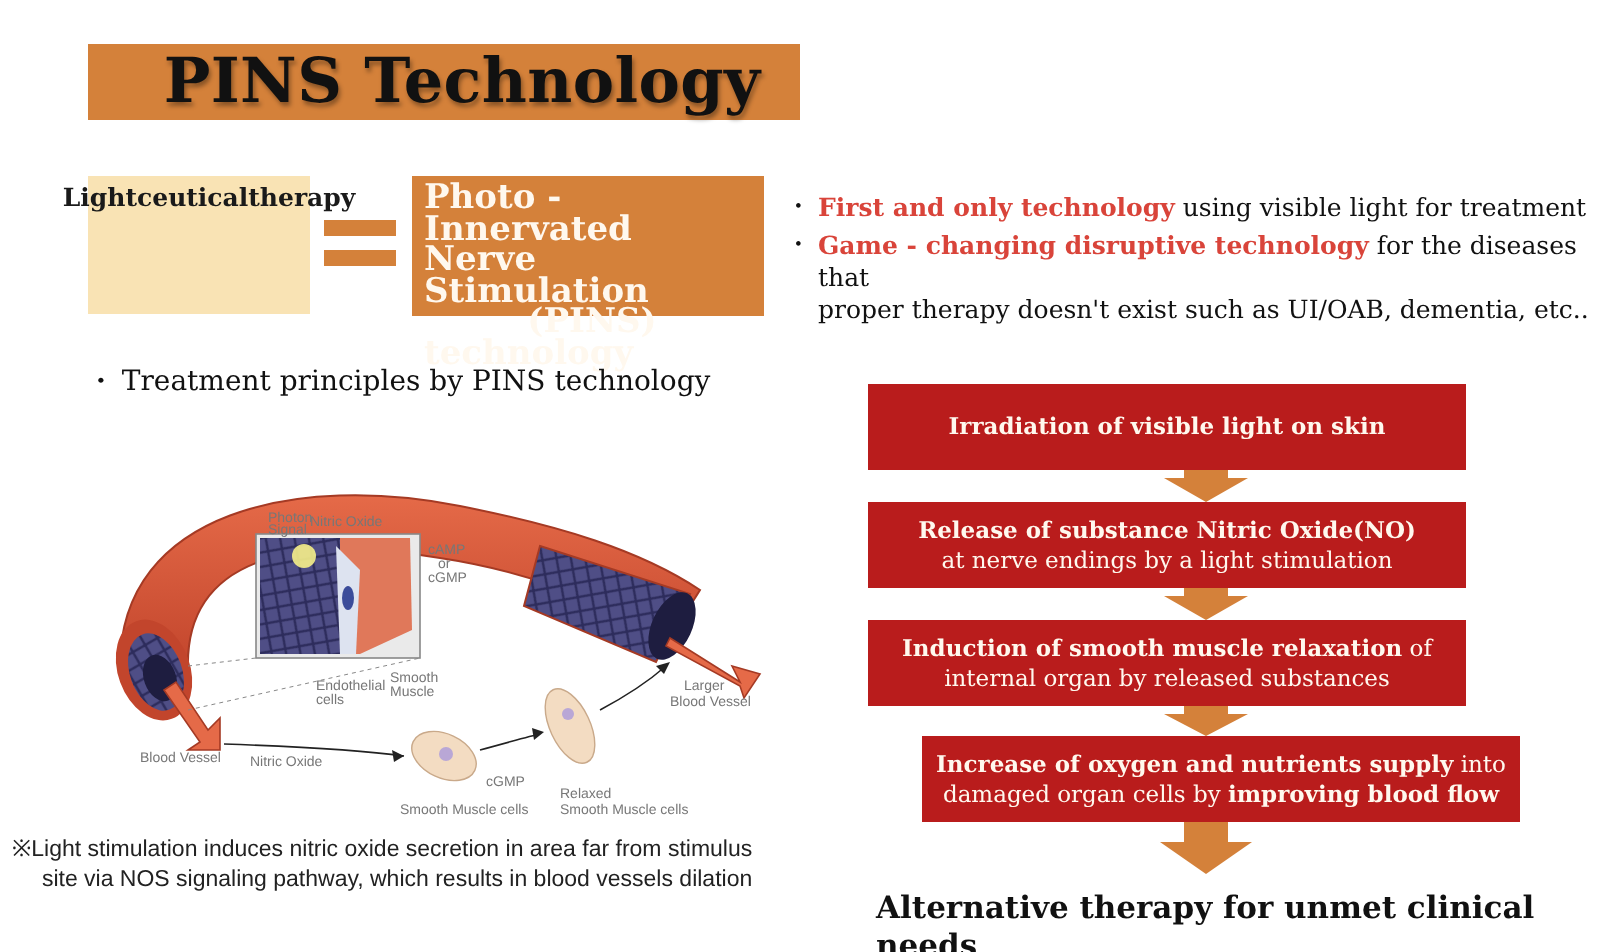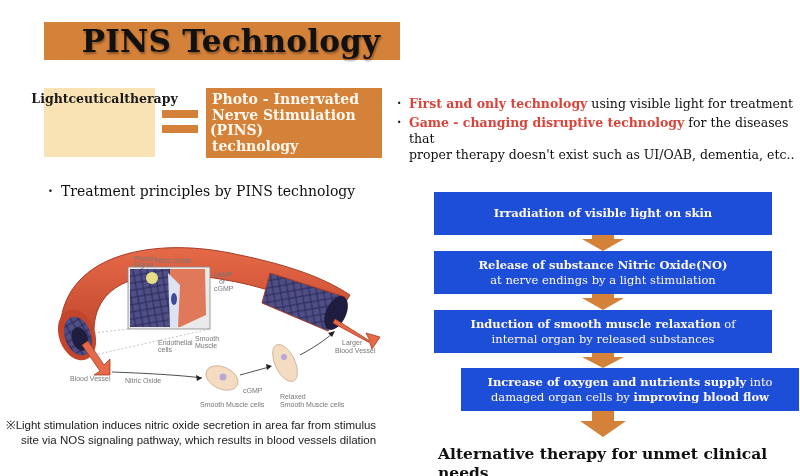--- a/index.html
+++ b/index.html
@@ -13,31 +13,31 @@
                 letter-spacing: 0.2px; text-shadow: 1px 2px 2px rgba(0,0,0,0.35); }
 
   .beige-box { left: 44px; top: 88px; width: 111px; height: 69px; background: #f9e3b4;
                display: flex; justify-content: center; padding-left: 10px; box-sizing: border-box; }
   .beige-box span { font-weight: bold; font-size: 12.5px; line-height: 22px; color: #1a1a1a; }
 
   .eq-bar { background: #d4813a; width: 36px; height: 8px; left: 162px; }
 
   .pins-box { left: 206px; top: 88px; width: 176px; height: 70px; background: #d4813a;
               box-sizing: border-box; padding: 4px 0 0 6px; }
-  .pins-box span { display: block; font-weight: bold; font-size: 14px; line-height: 15.5px; color: #fff8ee; }
+  .pins-box span { display: block; font-weight: bold; font-size: 17px; line-height: 15.5px; color: #fff8ee; }
 
   .bullets { left: 397px; top: 96px; width: 400px; font-size: 12.5px; line-height: 16px; color: #111; }
   .bullets .row { position: relative; padding-left: 12px; margin-bottom: 3px; }
   .bullets .dot { position: absolute; left: 0; top: -1px; font-weight: bold; }
   .red { color: #d9443a; font-weight: bold; }
 
   .principle { left: 48px; top: 183px; font-size: 14px; color: #111; }
   .principle .dot { margin-right: 8px; font-weight: bold; }
 
-  .flow-box { left: 434px; width: 338px; height: 43px; background: #1d4ed8; color: #fff8ee;
+  .flow-box { left: 434px; width: 299px; height: 43px; background: #b91c1c; color: #fff8ee;
               display: flex; flex-direction: column; align-items: center; justify-content: center;
               text-align: center; font-size: 11.5px; line-height: 15px; }
   .flow-box b { font-weight: bold; }
 
   .footer { left: 438px; top: 444px; font-weight: bold; font-size: 15.5px; color: #111; }
 
   .note { left: 6px; top: 418px; font-family: "Liberation Sans", sans-serif; font-size: 11.5px; line-height: 15px; color: #222; }
 
   .diagram { left: 30px; top: 215px; width: 380px; height: 195px; }
   .diagram text { font-family: "Liberation Sans", sans-serif; fill: #777; font-size: 7px; }
@@ -51,21 +51,21 @@
 
 <div class="abs beige-box">
   <span>Lightceutical</span>
   <span>therapy</span>
 </div>
 <div class="abs eq-bar" style="top:110px;"></div>
 <div class="abs eq-bar" style="top:125px;"></div>
 <div class="abs pins-box">
   <span>Photo - Innervated</span>
   <span>Nerve Stimulation</span>
-  <span style="margin-left:-2px;">(PINS)</span>
+  <span style="margin-left:-2px;text-align:center;">(PINS)</span>
   <span>technology</span>
 </div>
 
 <div class="abs bullets">
   <div class="row">
     <span class="dot">·</span>
     <span class="red">First and only technology</span><span> using visible light for treatment</span>
   </div>
   <div class="row">
     <span class="dot">·</span>

